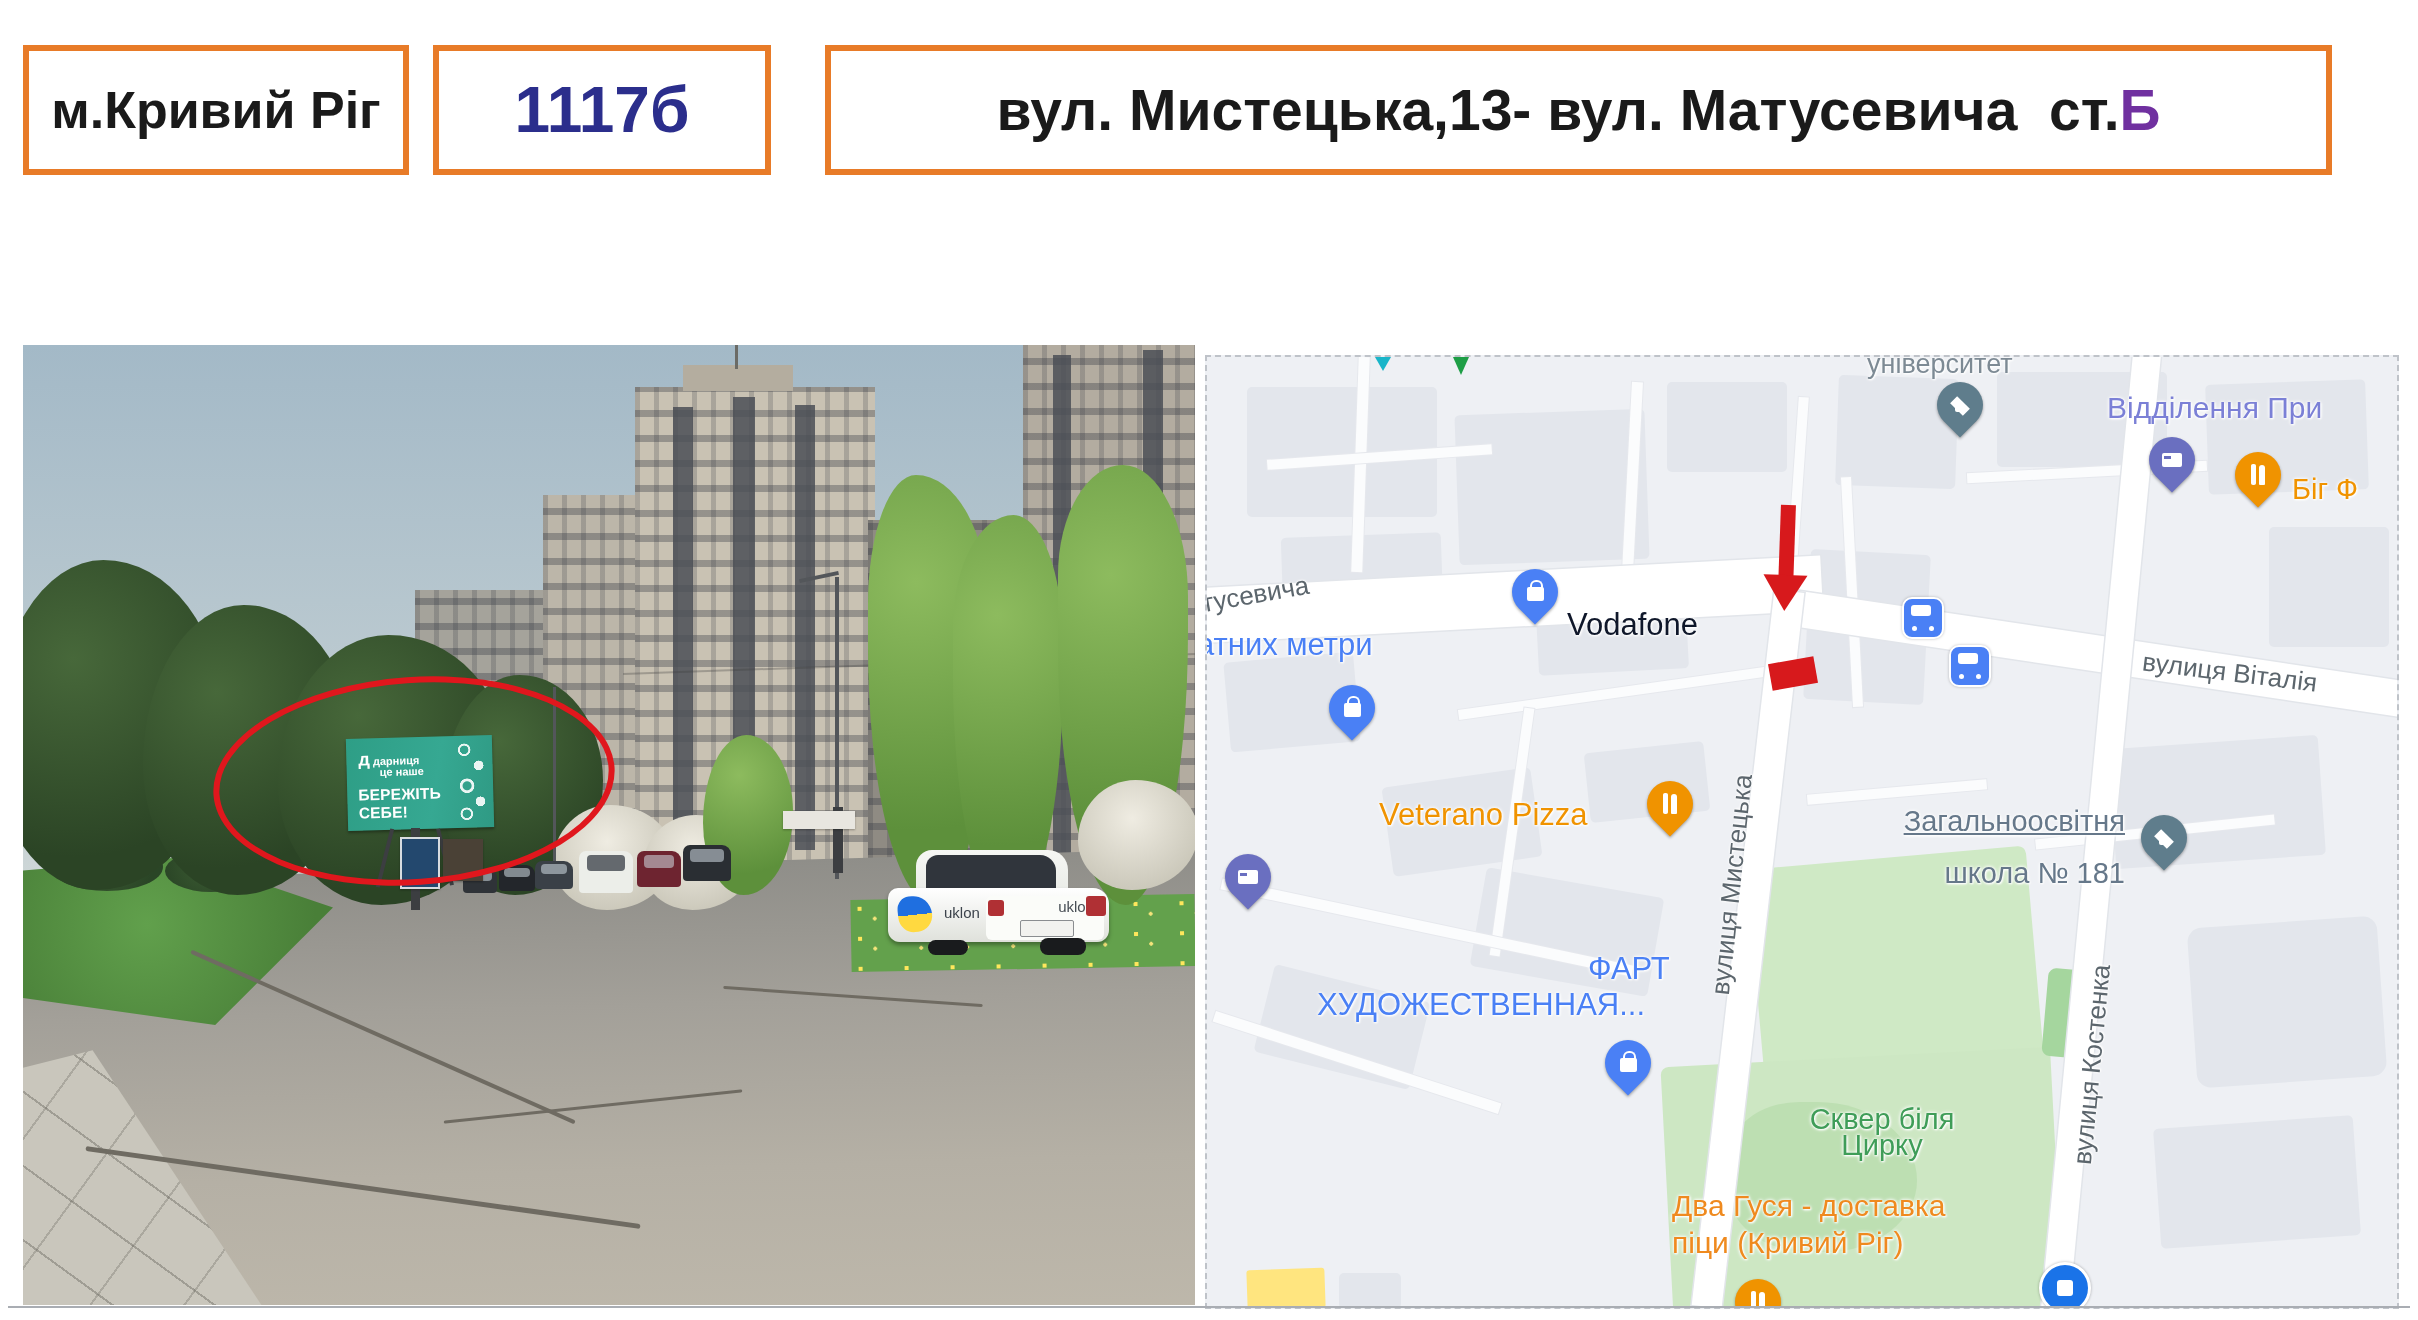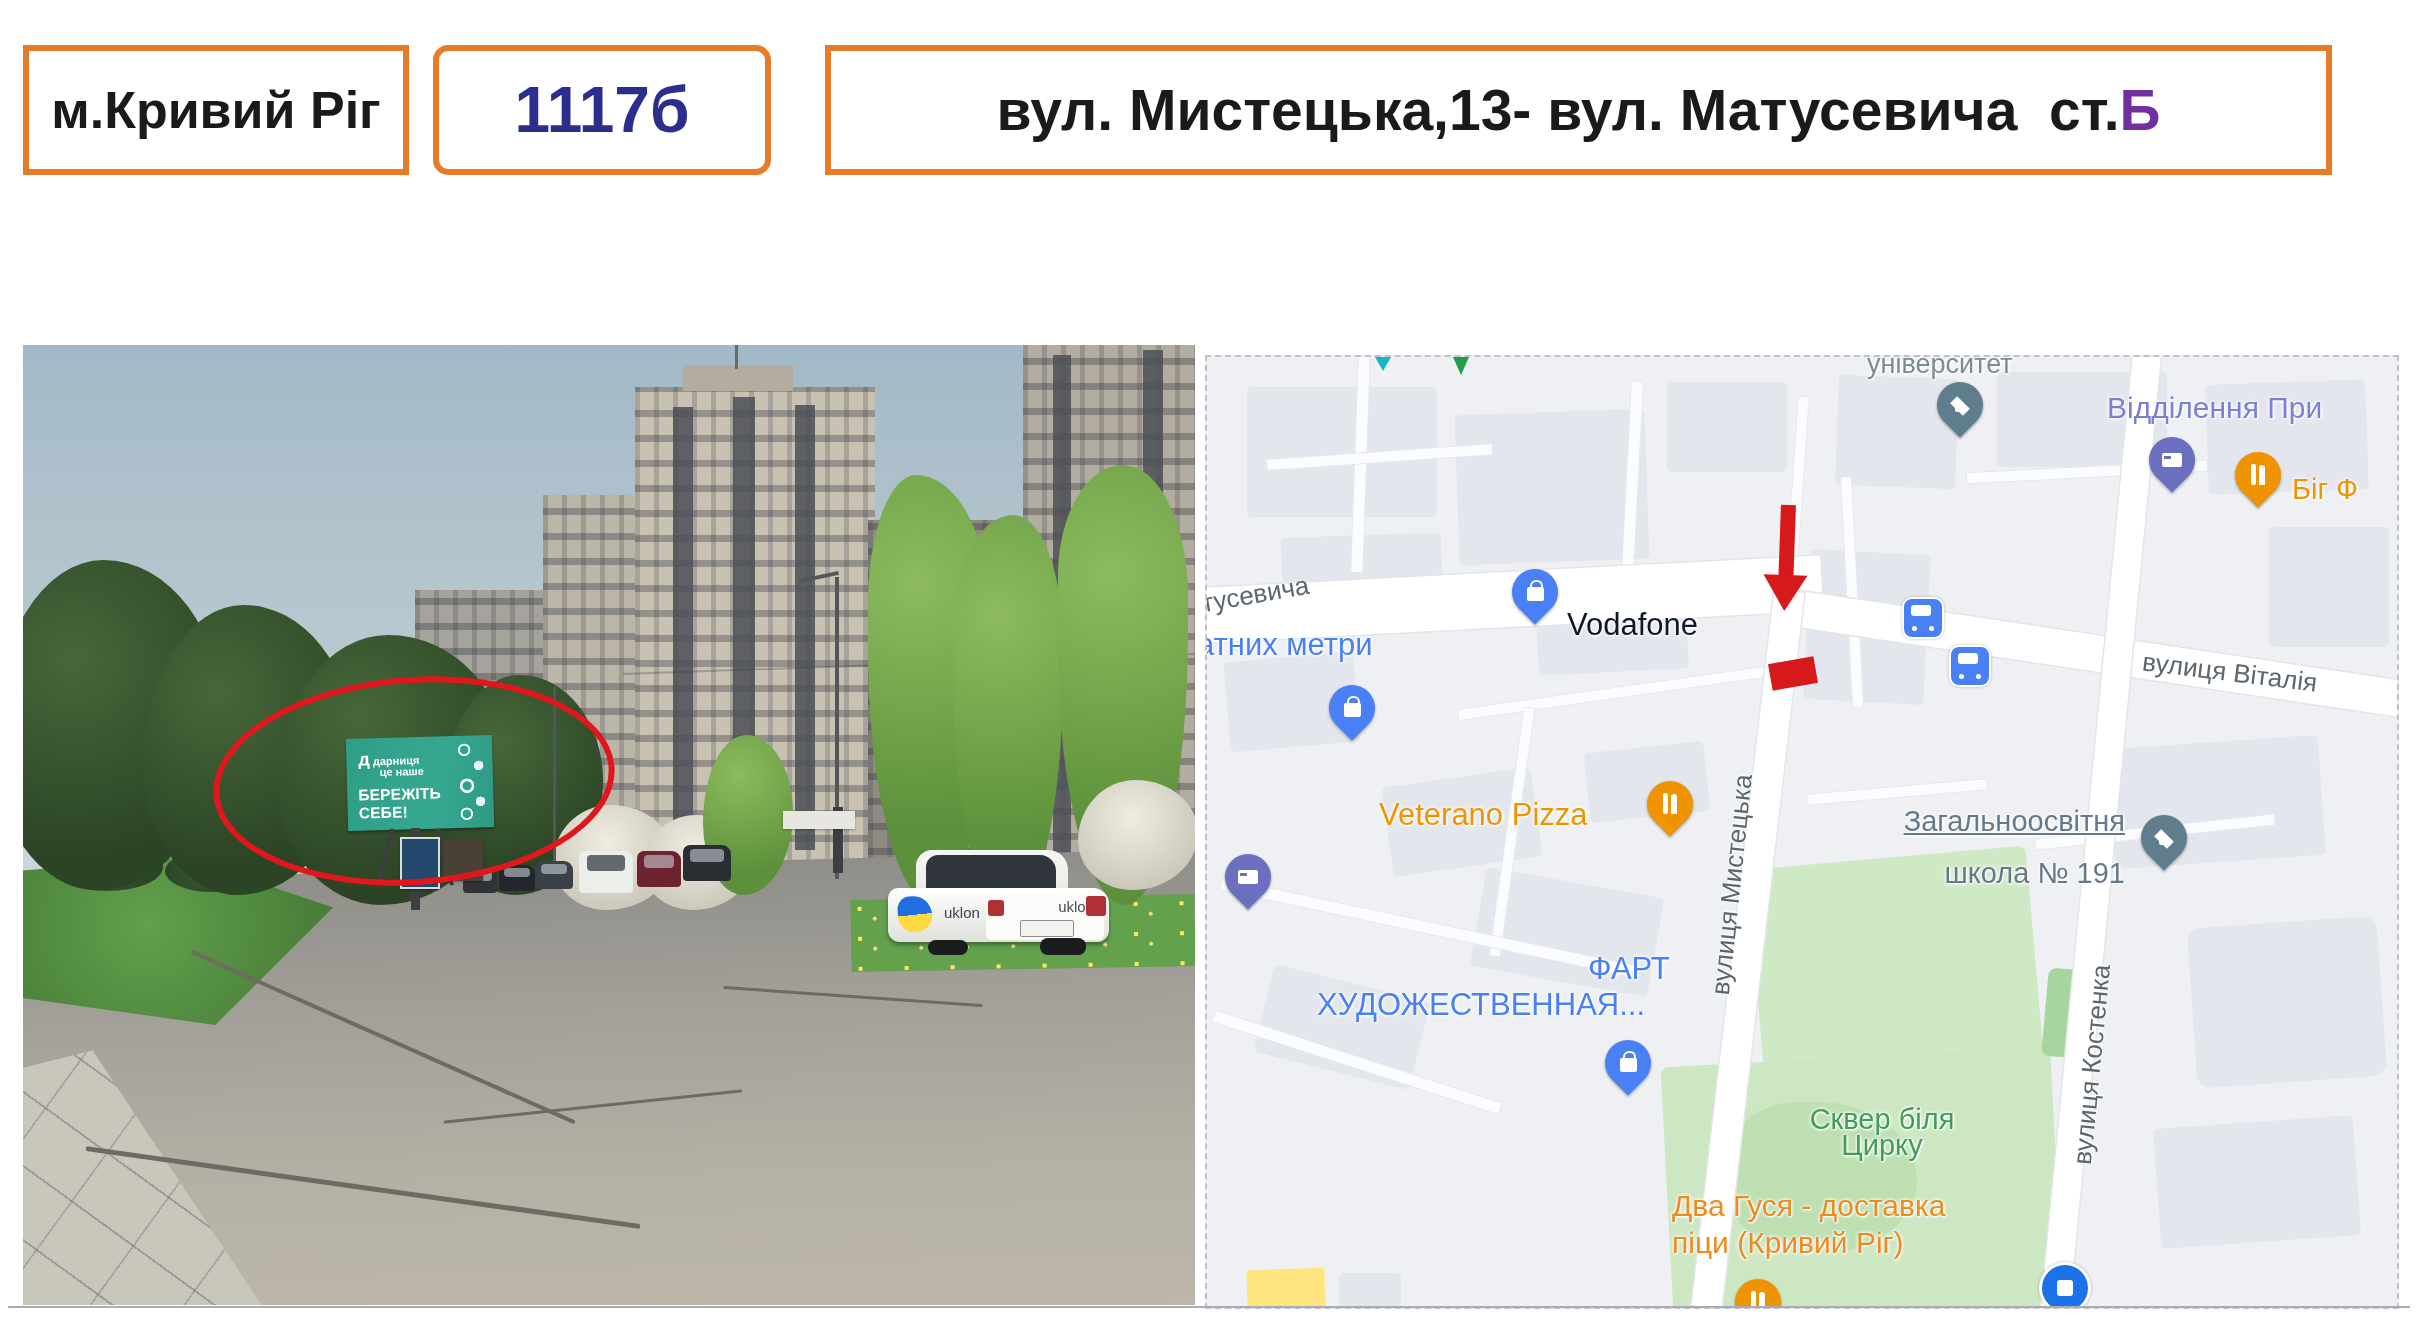--- a/index.html
+++ b/index.html
@@ -4,21 +4,21 @@
 <style>
   html,body{margin:0;padding:0;background:#fff;}
   body{width:2418px;height:1320px;position:relative;font-family:"Liberation Sans","DejaVu Sans",sans-serif;overflow:hidden;}
   .abs{position:absolute;}
 
   
   .hbox{position:absolute;top:45px;height:118px;border:6px solid #e87b28;background:#fff;display:flex;align-items:center;justify-content:center;}
   .hbox .t{font-weight:bold;color:#1a1a1a;white-space:pre;}
   #city-box{left:23px;width:374px;}
   #city-box .t{font-size:52px;}
-  #id-box{left:433px;width:326px;border-radius:15px;}
+  #id-box{left:433px;width:326px;}
   #id-box .t{font-size:64px;color:#2b2e8c;}
   #addr-box{left:825px;width:1495px;}
   #addr-box .t{font-size:57px;}
   #addr-box .letter{font-size:57px;font-weight:bold;color:#7030a0;}
 
   
   #photo{left:23px;top:345px;width:1172px;height:960px;overflow:hidden;background:linear-gradient(180deg,#a3b9c7 0%,#c3cfd3 45%,#e4e6df 78%,#e9e9e2 100%);}
   .bld{position:absolute;background-image:
     repeating-linear-gradient(0deg, rgba(52,56,66,.35) 0 7px, transparent 7px 25px),
     repeating-linear-gradient(90deg, rgba(52,56,66,.22) 0 5px, transparent 5px 19px);}
@@ -338,21 +338,21 @@
     </div>
 
   <div class="plabel" style="left:172px;top:440px;color:#f09300;font-size:31px;">Veterano Pizza</div>
   <div class="pin p-orange" style="left:440px;top:424px;">
       <div class="pg">
         <div class="g-fork"></div>
       </div>
     </div>
 
   <div class="plabel" style="left:620px;top:448px;width:298px;text-align:right;color:#66788a;font-size:29px;text-decoration:underline;">Загальноосвітня</div>
-  <div class="plabel" style="left:620px;top:500px;width:298px;text-align:right;color:#66788a;font-size:29px;">школа № 191</div>
+  <div class="plabel" style="left:620px;top:500px;width:298px;text-align:right;color:#66788a;font-size:29px;">школа № 181</div>
   <div class="pin p-slate" style="left:934px;top:458px;">
       <div class="pg">
         <div class="g-cap"></div>
       </div>
     </div>
 
   <div class="plabel" style="left:381px;top:594px;color:#4a80f5;font-size:31px;">ФАРТ</div>
   <div class="plabel" style="left:110px;top:630px;color:#4a80f5;font-size:31px;">ХУДОЖЕСТВЕННАЯ...</div>
   <div class="pin p-blue" style="left:398px;top:683px;">
       <div class="pg">

